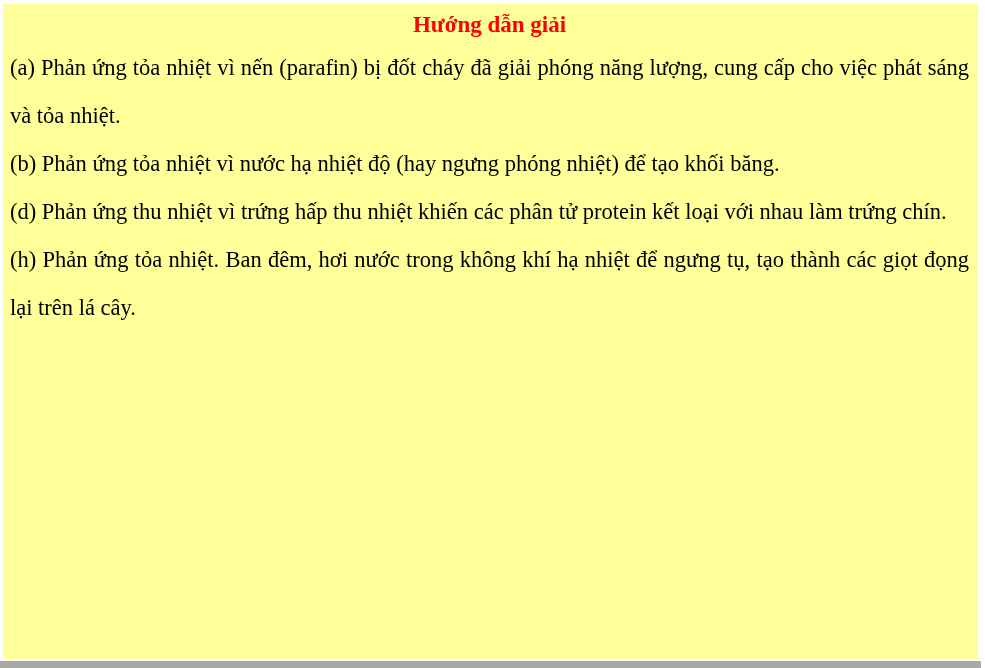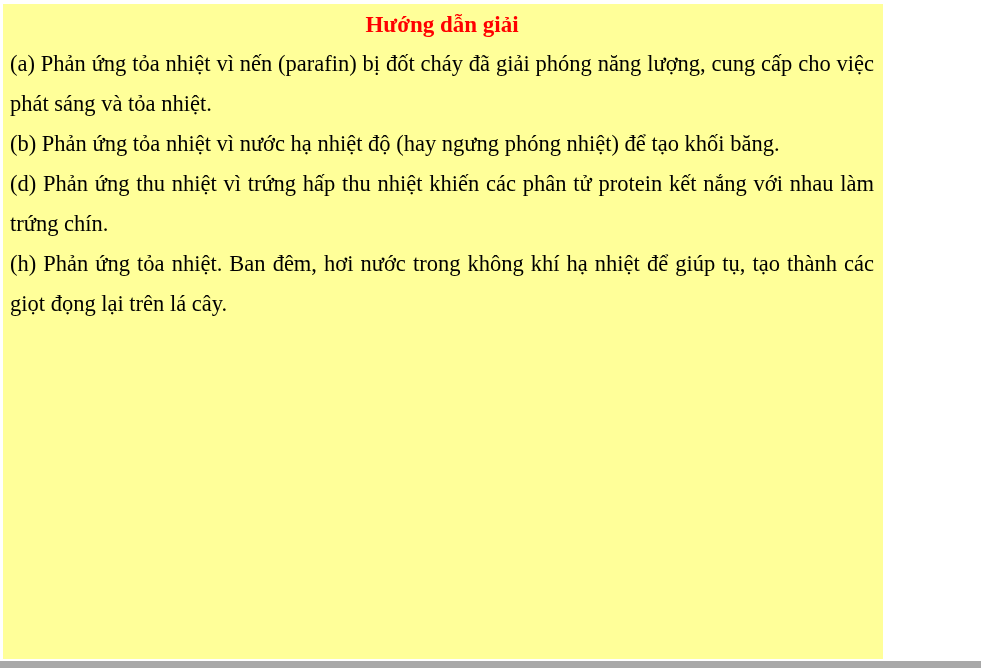--- a/index.html
+++ b/index.html
@@ -11,54 +11,54 @@
     height: 668px;
     background: #ffffff;
     position: relative;
     overflow: hidden;
     font-family: "Liberation Serif", serif;
   }
   .sheet {
     position: absolute;
     left: 3px;
     top: 4px;
-    width: 880px;
+    width: 975px;
     height: 655px;
     background: #FFFF99;
     box-sizing: border-box;
     padding: 4px 9px 0 7px;
     color: #000000;
   }
   .doc-title {
     text-align: center;
     color: #FF0000;
     font-weight: bold;
     font-size: 23px;
     line-height: 34px;
     margin: 0 0 2px 0;
   }
   .para {
     margin: 0;
     font-size: 22.5px;
-    line-height: 40px;
+    line-height: 48px;
     text-align: justify;
     color: #000000;
   }
   .bottom-strip {
     position: absolute;
     left: 0;
     bottom: 0;
     width: 981px;
     height: 7px;
     background: #A8A8A8;
   }
 </style>
 </head>
 <body>
 
 <div class="sheet">
   <div class="doc-title">Hướng dẫn giải</div>
   <p class="para">(a) Phản ứng tỏa nhiệt vì nến (parafin) bị đốt cháy đã giải phóng năng lượng, cung cấp cho việc phát sáng và tỏa nhiệt.</p>
   <p class="para">(b) Phản ứng tỏa nhiệt vì nước hạ nhiệt độ (hay ngưng phóng nhiệt) để tạo khối băng.</p>
-  <p class="para">(d) Phản ứng thu nhiệt vì trứng hấp thu nhiệt khiến các phân tử protein kết nắng với nhau làm trứng chín.</p>
-  <p class="para">(h) Phản ứng tỏa nhiệt. Ban đêm, hơi nước trong không khí hạ nhiệt để giúp tụ, tạo thành các giọt đọng lại trên lá cây.</p>
+  <p class="para">(d) Phản ứng thu nhiệt vì trứng hấp thu nhiệt khiến các phân tử protein kết loại với nhau làm trứng chín.</p>
+  <p class="para">(h) Phản ứng tỏa nhiệt. Ban đêm, hơi nước trong không khí hạ nhiệt để ngưng tụ, tạo thành các giọt đọng lại trên lá cây.</p>
 </div>
 <div class="bottom-strip"></div>
 
 </body></html>

